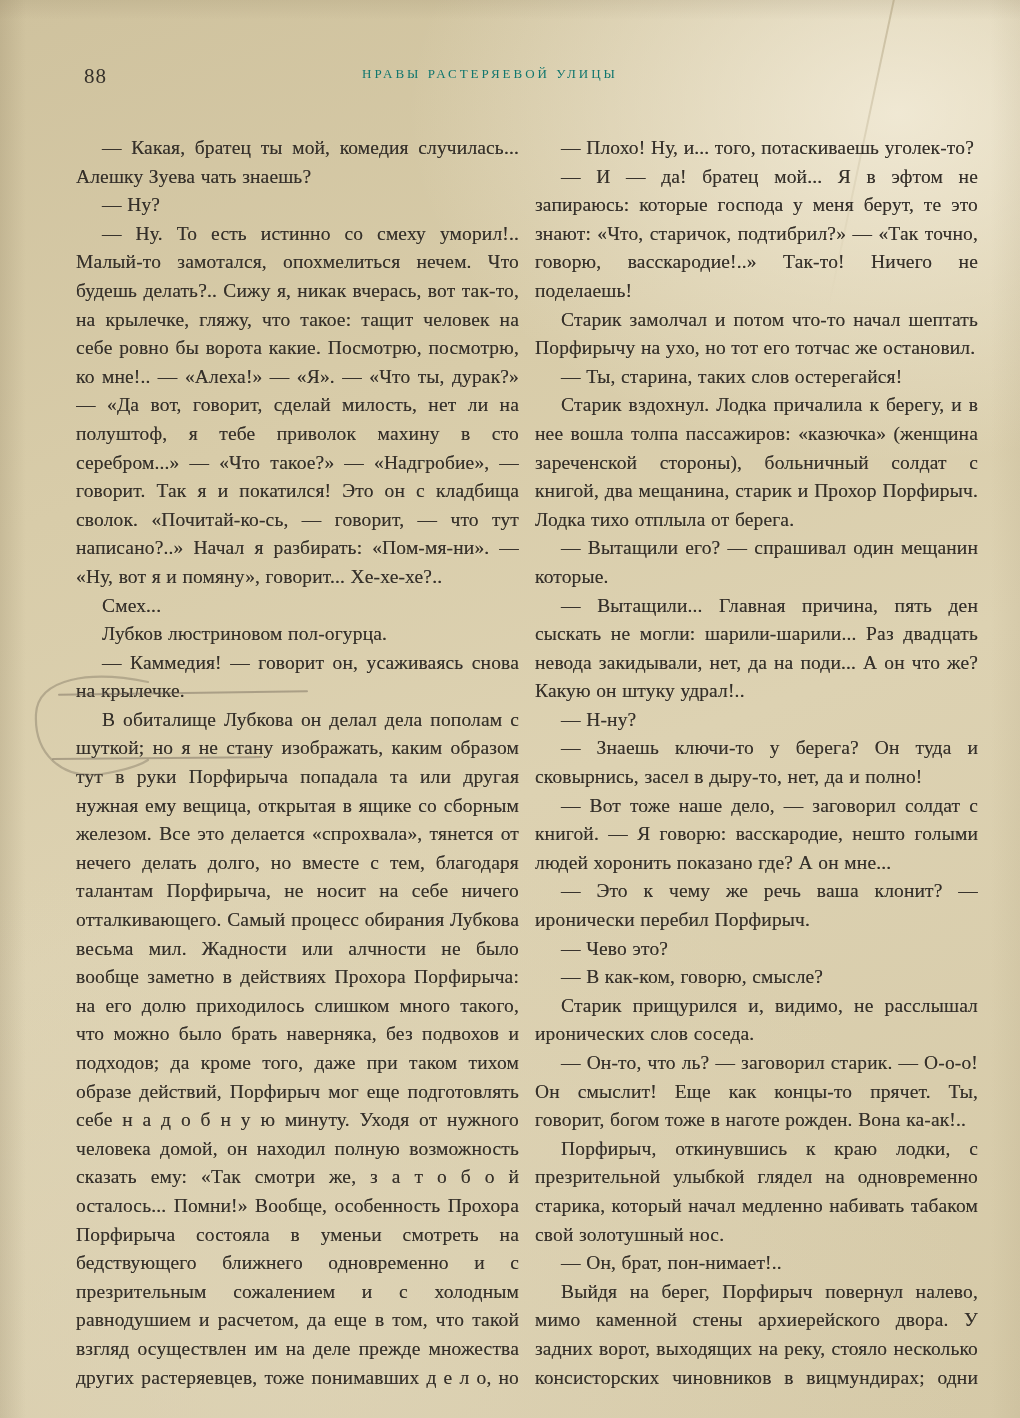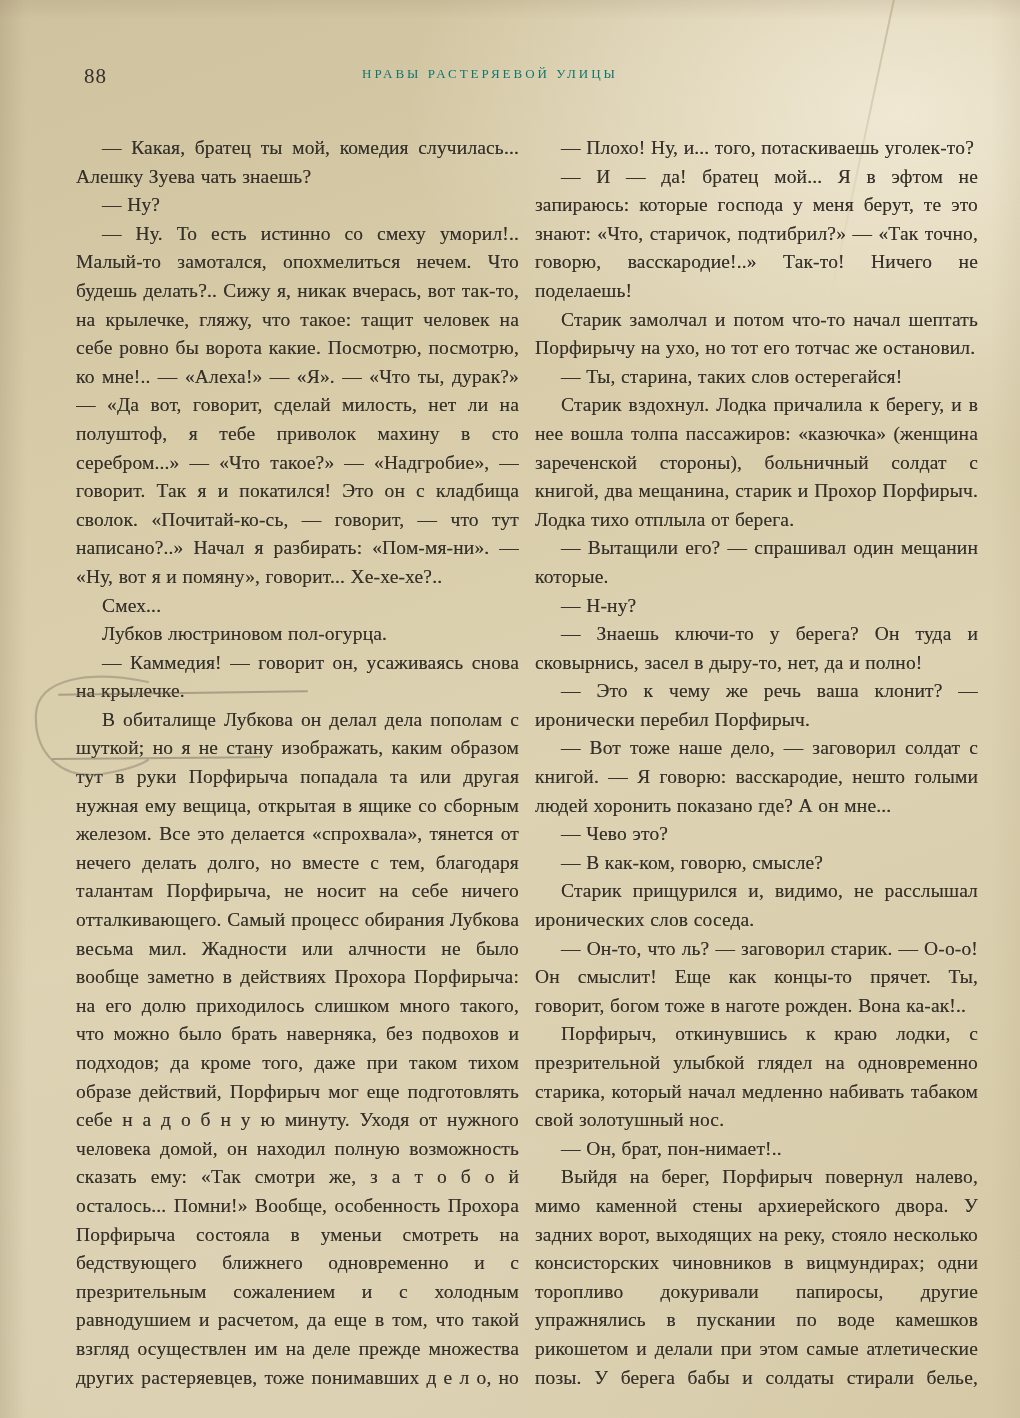--- a/index.html
+++ b/index.html
@@ -113,24 +113,25 @@
       <p class="para">— Каммедия! — говорит он, усаживаясь снова на крылечке.</p>
       <p class="para">В обиталище Лубкова он делал дела пополам с шуткой; но я не стану изображать, каким образом тут в руки Порфирыча попадала та или другая нужная ему вещица, открытая в ящике со сборным железом. Все это делается «спрохвала», тянется от нечего делать долго, но вместе с тем, благодаря талантам Порфирыча, не носит на себе ничего отталкивающего. Самый процесс обирания Лубкова весьма мил. Жадности или алчности не было вообще заметно в действиях Прохора Порфирыча: на его долю приходилось слишком много такого, что можно было брать наверняка, без подвохов и подходов; да кроме того, даже при таком тихом образе действий, Порфирыч мог еще подготовлять себе н а д о б н у ю минуту. Уходя от нужного человека домой, он находил полную возможность сказать ему: «Так смотри же, з а  т о б о й  осталось... Помни!» Вообще, особенность Прохора Порфирыча состояла в уменьи смотреть на бедствующего ближнего одновременно и с презрительным сожалением и с холодным равнодушием и расчетом, да еще в том, что такой взгляд осуществлен им на деле прежде множества других растеряевцев, тоже понимавших д е л о, но не знавших еще, как сладить с собственным сердцем.</p>
     </div>
   <div class="col">
       <p class="para">— Плохо! Ну, и... того, потаскиваешь уголек-то?</p>
       <p class="para">— И — да! братец мой... Я в эфтом не запираюсь: которые господа у меня берут, те это знают: «Что, старичок, подтибрил?» — «Так точно, говорю, васскародие!..» Так-то! Ничего не поделаешь!</p>
       <p class="para">Старик замолчал и потом что-то начал шептать Порфирычу на ухо, но тот его тотчас же остановил.</p>
       <p class="para">— Ты, старина, таких слов остерегайся!</p>
       <p class="para">Старик вздохнул. Лодка причалила к берегу, и в нее вошла толпа пассажиров: «казючка» (женщина зареченской стороны), больничный солдат с книгой, два мещанина, старик и Прохор Порфирыч. Лодка тихо отплыла от берега.</p>
       <p class="para">— Вытащили его? — спрашивал один мещанин которые.</p>
+      <p class="para">— Вытащили... Главная причина, пять ден сыскать не могли: шарили-шарили... Раз двадцать невода закидывали, нет, да на поди... А он что же? Какую он штуку удрал!..</p>
       <p class="para">— Н-ну?</p>
       <p class="para">— Знаешь ключи-то у берега? Он туда и сковырнись, засел в дыру-то, нет, да и полно!</p>
+      <p class="para">— Вот тоже наше дело, — заговорил солдат с книгой. — Я говорю: васскародие, нешто голыми людей хоронить показано где? А он мне...</p>
       <p class="para">— Это к чему же речь ваша клонит? — иронически перебил Порфирыч.</p>
-      <p class="para">— Вот тоже наше дело, — заговорил солдат с книгой. — Я говорю: васскародие, нешто голыми людей хоронить показано где? А он мне...</p>
       <p class="para">— Чево это?</p>
       <p class="para">— В как-ком, говорю, смысле?</p>
       <p class="para">Старик прищурился и, видимо, не расслышал иронических слов соседа.</p>
       <p class="para">— Он-то, что ль? — заговорил старик. — О-о-о! Он смыслит! Еще как концы-то прячет. Ты, говорит, богом тоже в наготе рожден. Вона ка-ак!..</p>
       <p class="para">Порфирыч, откинувшись к краю лодки, с презрительной улыбкой глядел на одновременно старика, который начал медленно набивать табаком свой золотушный нос.</p>
       <p class="para">— Он, брат, пон-нимает!..</p>
       <p class="para">Выйдя на берег, Порфирыч повернул налево, мимо каменной стены архиерейского двора. У задних ворот, выходящих на реку, стояло несколько консисторских чиновников в вицмундирах; одни торопливо докуривали папиросы, другие упражнялись в пускании по воде камешков рикошетом и делали при этом самые атлетические позы. У берега бабы и солдаты стирали белье, шлепая вальками. Порфирыч пошел городским садом. На лавке, среди всеобщей пустынности, сидел какой-то отставной чиновник, в одном люстриновом пальто и в картузе с красным околышем. Это современный капитан Копейкин. Принеся на алтарь отечества все, во время севастопольской кампании, т. е. съев сотни патриотических обедов, устраивавшихся для ополченцев, он и теперь как будто ожидает возвращения такого же счастливого времени. Рядом с ним была женщина подозрительного свойства; она как-то особенно пристально всматривалась в лицо проходившего Порфирыча и делала томные глаза.</p>
     </div>
 </div>
 

